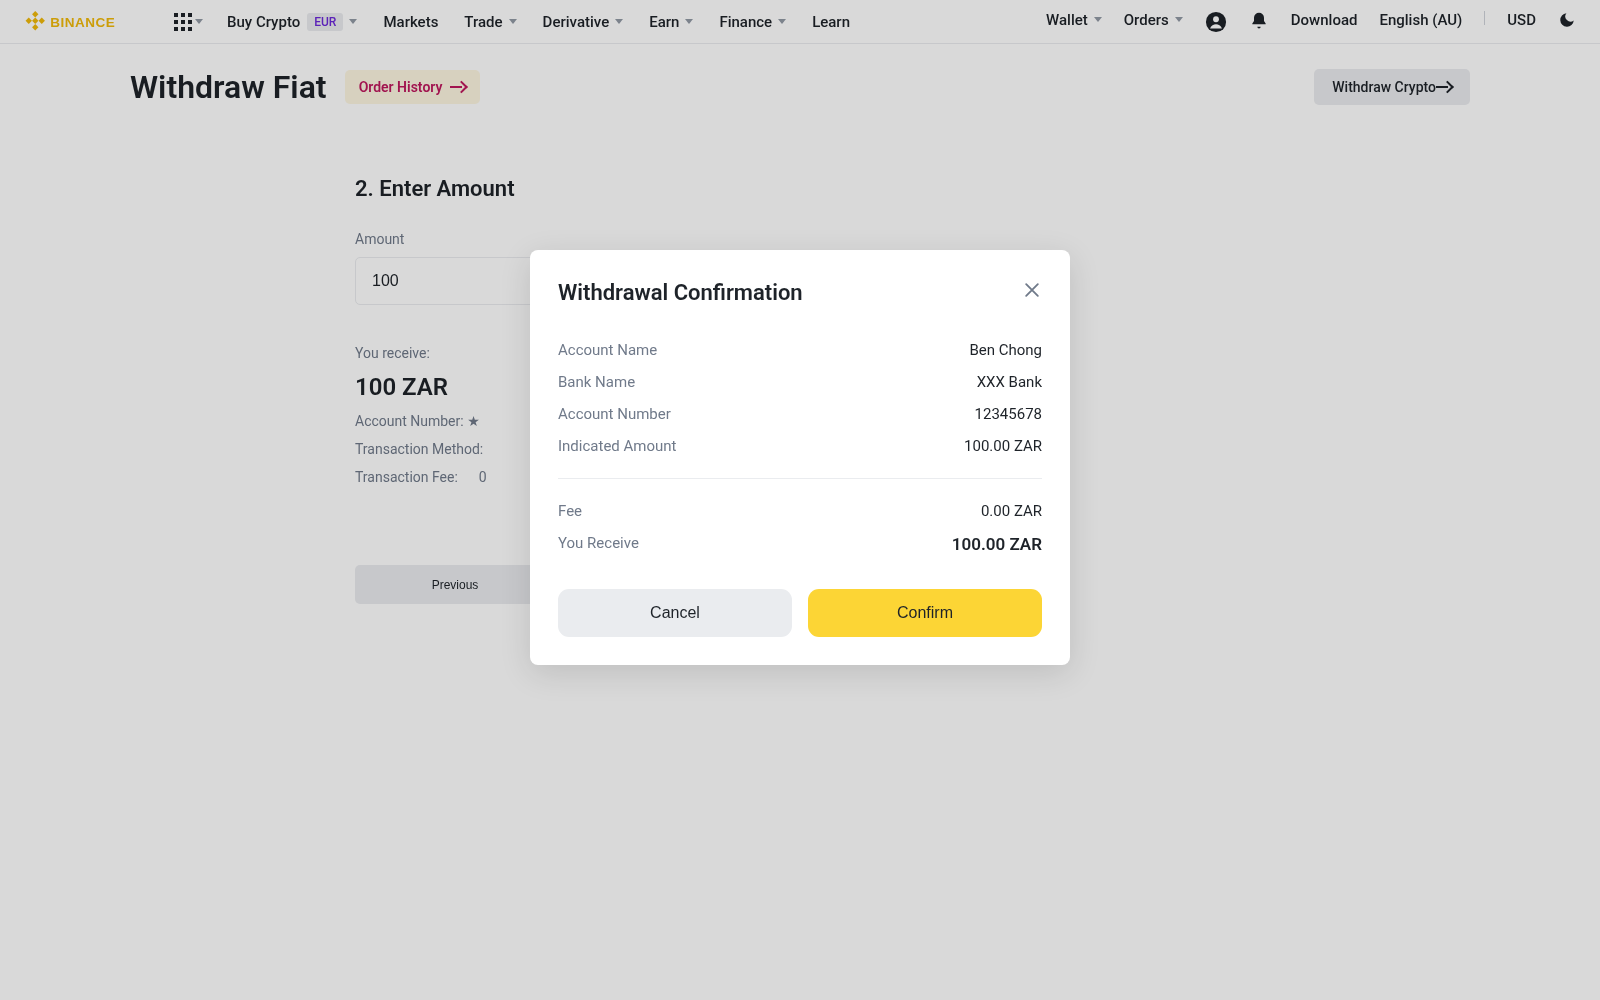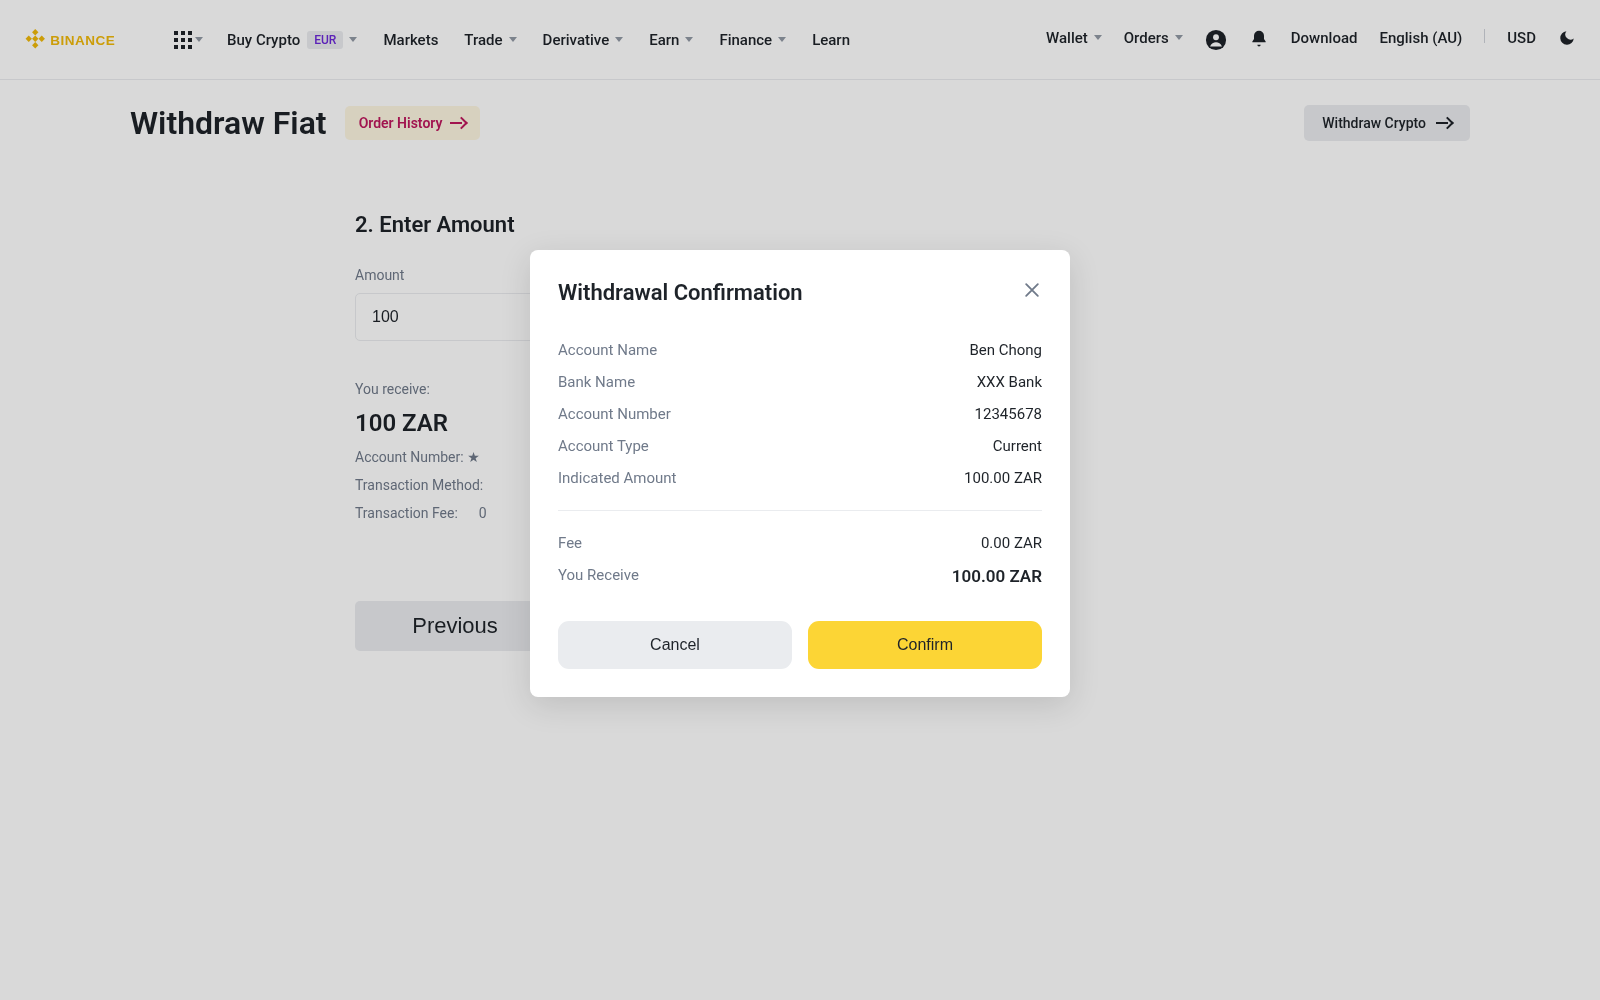--- a/index.html
+++ b/index.html
@@ -6,21 +6,21 @@
     body {
       font-family: -apple-system, BlinkMacSystemFont, 'Segoe UI', Roboto, Arial, sans-serif;
       background: #fff;
       width: 1600px;
       height: 1000px;
       overflow: hidden;
       position: relative;
     }
     
     .header {
-      height: 80px;
+      height: 44px;
       display: flex;
       align-items: center;
       padding: 0 24px;
       border-bottom: 1px solid #eaecef;
       background: #fff;
     }
     .logo { display: flex; align-items: center; margin-right: 20px; }
     .logo svg { width: 130px; height: 26px; }
     .grid-icon { display: flex; align-items: center; margin-right: 24px; cursor: pointer; }
     .grid-icon svg { width: 18px; height: 18px; }
@@ -51,41 +51,41 @@
     .page-header { display: flex; align-items: center; gap: 18px; }
     .page-title { font-size: 32px; font-weight: 600; color: #1e2329; }
     .order-history {
       display: inline-flex; align-items: center; gap: 8px;
       background: rgba(240,185,11,0.12);
       color: #be185d; font-weight: 600; font-size: 14px;
       padding: 9px 14px; border-radius: 5px; cursor: pointer;
     }
     .withdraw-crypto {
       margin-left: auto;
-      display: inline-flex; align-items: center; gap: 10px;
+      display: inline-flex; align-items: center; 
       background: #eaecef; color: #1e2329;
       font-weight: 500; font-size: 14px;
       padding: 10px 18px; border-radius: 5px; cursor: pointer;
     }
     
     .form-area { margin-top: 70px; margin-left: 225px; width: 700px; }
     .step-title { font-size: 22px; font-weight: 600; margin-bottom: 30px; color: #1e2329; }
     .label { font-size: 14px; color: #707a8a; margin-bottom: 10px; }
     .amount-input {
       border: 1px solid #eaecef; border-radius: 5px;
       padding: 14px 16px; font-size: 16px; color: #1e2329; width: 470px;
     }
     .you-receive-label { font-size: 14px; color: #707a8a; margin-top: 40px; }
     .you-receive-value { font-size: 24px; font-weight: 600; margin-top: 12px; color: #1e2329; }
     .info-line { font-size: 14px; color: #707a8a; margin-top: 12px; }
     .btn-row { display: flex; gap: 16px; margin-top: 80px; }
     .btn {
-      flex: 0 0 200px; height: 50px;
+      flex: 0 0 200px; height: 39px;
       border: none; border-radius: 5px;
-      font-size: 22px; font-weight: 500; cursor: pointer;
+      font-size: 12px; font-weight: 500; cursor: pointer;
     }
     .btn-secondary { background: #eaecef; color: #1e2329; }
     .btn-primary { background: #fcd535; color: #1e2329; }
     
     .overlay {
       position: absolute; inset: 0;
       background: rgba(0,0,0,0.15);
       display: flex; align-items: flex-start; justify-content: center;
       padding-top: 250px;
     }
@@ -277,24 +277,20 @@
     </div>
     <div class="modal-row">
       <span class="k">Bank Name</span>
       <span class="v">XXX Bank</span>
     </div>
     <div class="modal-row">
       <span class="k">Account Number</span>
       <span class="v">12345678</span>
     </div>
     <div class="modal-row">
-      <span class="k">Account Type</span>
-      <span class="v">Current</span>
-    </div>
-    <div class="modal-row">
       <span class="k">Indicated Amount</span>
       <span class="v">100.00 ZAR</span>
     </div>
     <hr class="modal-hr">
     <div class="modal-row">
       <span class="k">Fee</span>
       <span class="v">0.00 ZAR</span>
     </div>
     <div class="modal-row modal-row-strong">
       <span class="k">You Receive</span>

